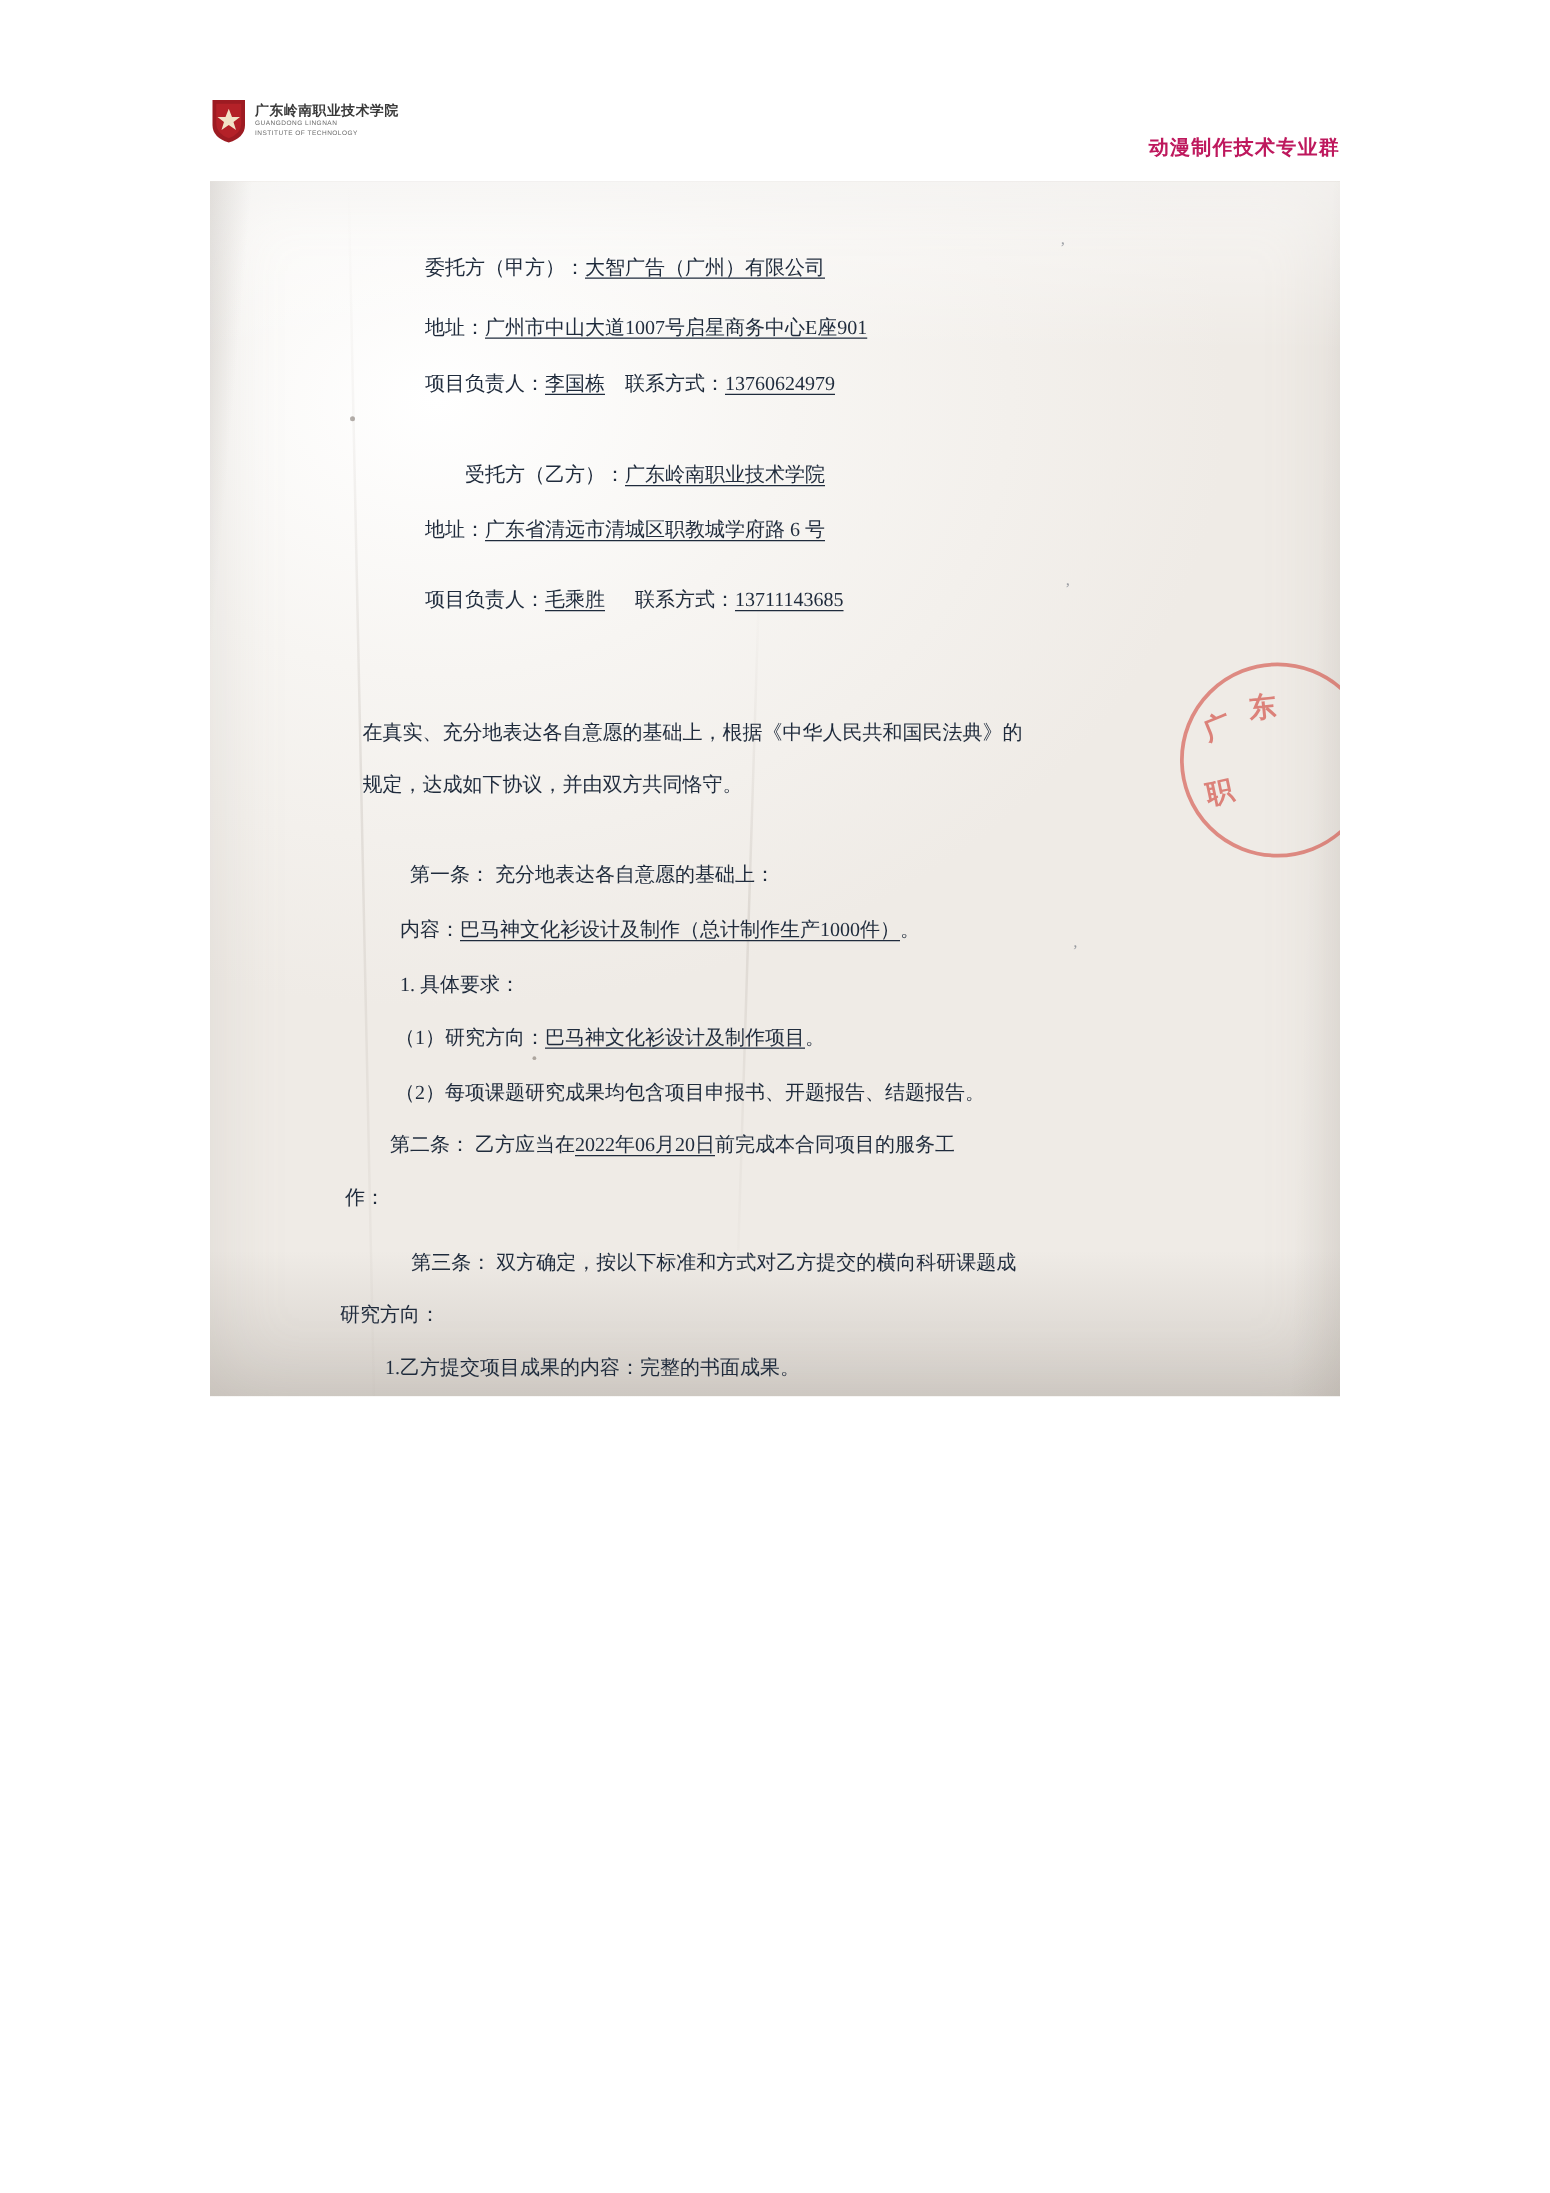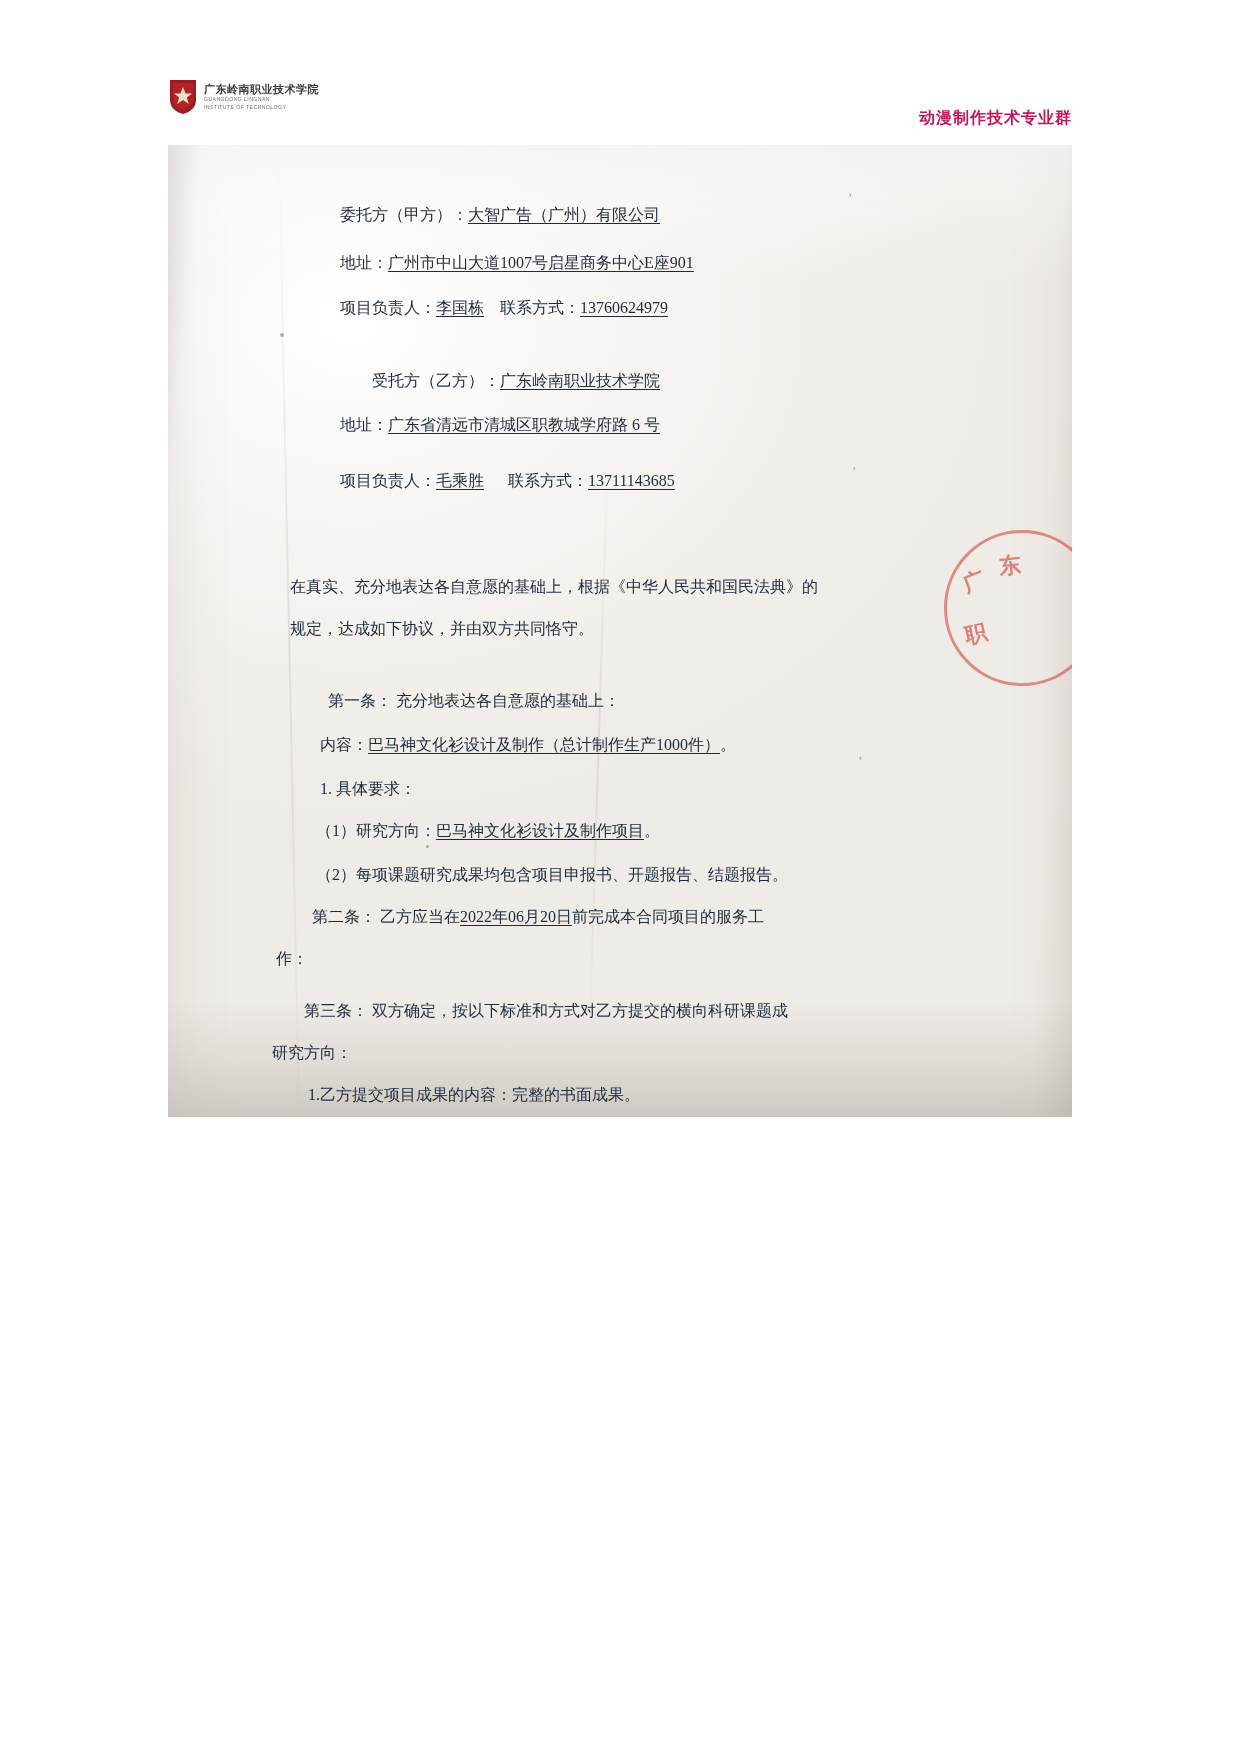--- a/index.html
+++ b/index.html
@@ -232,21 +232,21 @@
     <div class="ln" style="left:148px; top:678px;">
       <span>（1）研究方向：</span><span class="u">巴马神文化衫设计及制作项目</span><span>。</span>
     </div>
     <div class="ln" style="left:148px; top:722px;">（2）每项课题研究成果均包含项目申报书、开题报告、结题报告。</div>
 
     <div class="ln" style="left:144px; top:764px;">
       <span>第二条：  乙方应当在</span><span class="u">2022年06月20日</span><span>前完成本合同项目的服务工</span>
     </div>
     <div class="ln" style="left:108px; top:806px;">作：</div>
 
-    <div class="ln" style="left:136px; top:858px;">第三条：  双方确定，按以下标准和方式对乙方提交的横向科研课题成</div>
+    <div class="ln" style="left:161px; top:858px;">第三条：  双方确定，按以下标准和方式对乙方提交的横向科研课题成</div>
     <div class="ln" style="left:104px; top:900px;">研究方向：</div>
     <div class="ln" style="left:140px; top:942px;">1.乙方提交项目成果的内容：完整的书面成果。</div>
 
   </div>
 
   <div class="seal">
     <span class="s1">广</span>
     <span class="s2">东</span>
     <span class="s3">职</span>
   </div>

